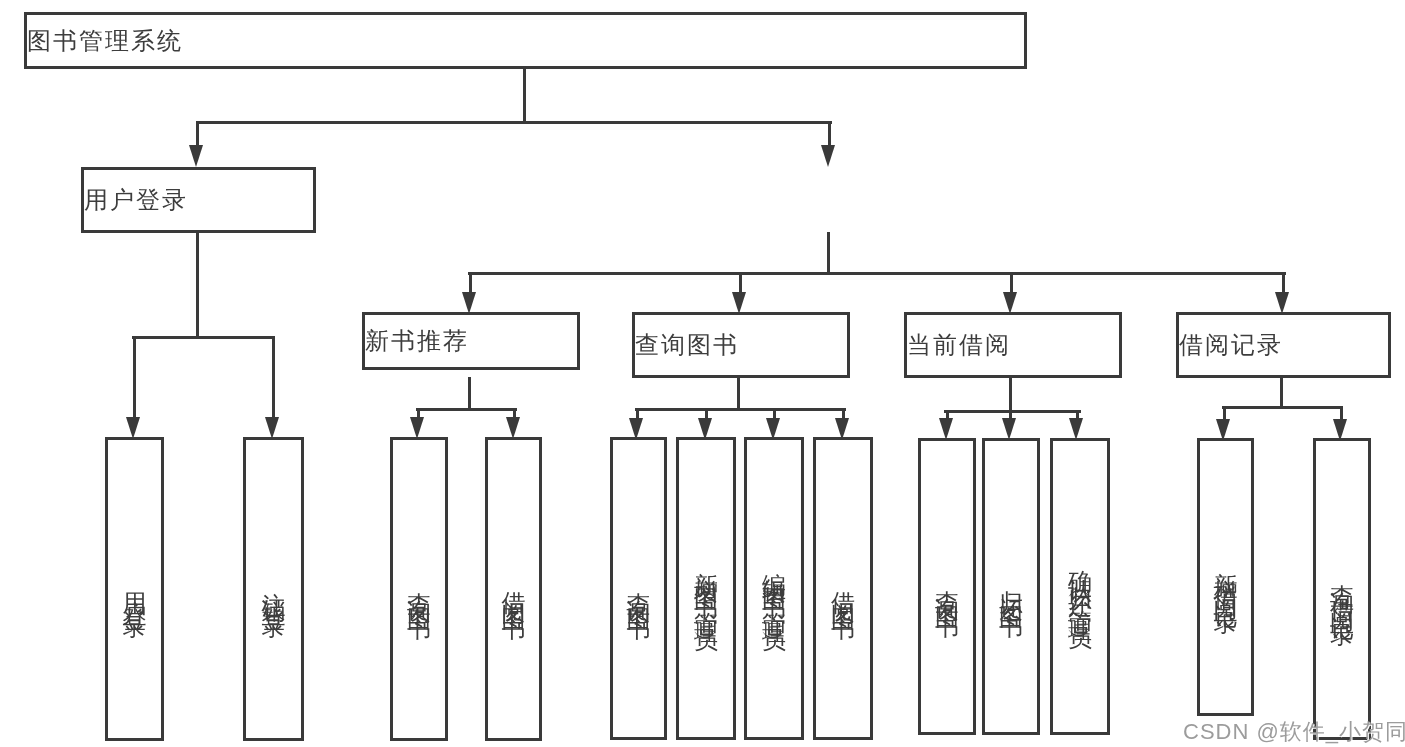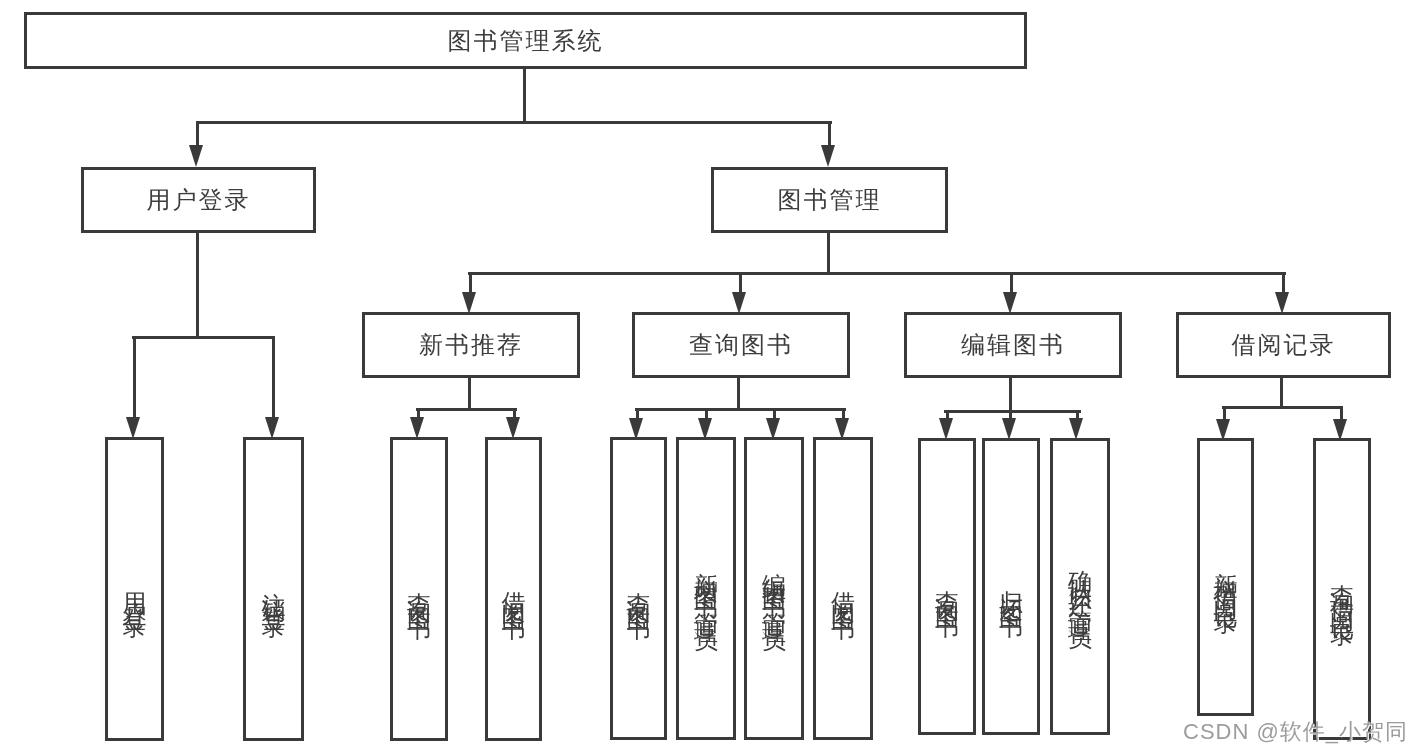--- a/index.html
+++ b/index.html
@@ -3,21 +3,21 @@
 <meta charset="utf-8">
 <style>
   html,body{margin:0;padding:0;background:#fff;}
   .canvas{
     position:relative;width:1405px;height:747px;background:var(--bg,#fff);
     font-family:"Liberation Sans","DejaVu Sans",sans-serif;
     color:var(--text,#3d3d3d);overflow:hidden;
   }
   .hbox{
     position:absolute;box-sizing:border-box;border:3px solid var(--line,#3a3a3a);
-    background:#fff;display:flex;align-items:center;justify-content:center;
+    background:#fff;display:flex;align-items:center;justify-content:flex-start;
     font-size:24px;font-weight:500;letter-spacing:2px;z-index:2;
   }
   .vbox{
     position:absolute;box-sizing:border-box;border:3px solid var(--line,#3a3a3a);
     background:#fff;display:flex;align-items:center;justify-content:center;
     font-size:24px;font-weight:500;z-index:2;
   }
   .vtext{
     writing-mode:vertical-rl;text-orientation:mixed;letter-spacing:8px;
     line-height:1;white-space:nowrap;
@@ -39,32 +39,29 @@
 
 <div class="canvas" style="--line: #3a3a3a; --text: #3d3d3d; --wm: #9c9c9c; --bg: #ffffff;">
 
   <div class="hbox" style="left:24px;top:12px;width:1003px;height:57px;">
     <span>图书管理系统</span>
   </div>
 
   <div class="hbox" style="left:81px;top:167px;width:235px;height:66px;">
     <span>用户登录</span>
   </div>
-  <div class="hbox" style="left:711px;top:167px;width:237px;height:66px;">
-    <span>图书管理</span>
-  </div>
 
-  <div class="hbox" style="left:362px;top:312px;width:218px;height:66px;">
+  <div class="hbox" style="left:362px;top:312px;width:218px;height:58px;">
     <span>新书推荐</span>
   </div>
   <div class="hbox" style="left:632px;top:312px;width:218px;height:66px;">
     <span>查询图书</span>
   </div>
   <div class="hbox" style="left:904px;top:312px;width:218px;height:66px;">
-    <span>编辑图书</span>
+    <span>当前借阅</span>
   </div>
   <div class="hbox" style="left:1176px;top:312px;width:215px;height:66px;">
     <span>借阅记录</span>
   </div>
 
   <div class="vbox" style="left:105px;top:437px;width:59px;height:304px;">
     <span class="vtext">用户登录</span>
   </div>
   <div class="vbox" style="left:243px;top:437px;width:61px;height:304px;">
     <span class="vtext">注销登录</span>

